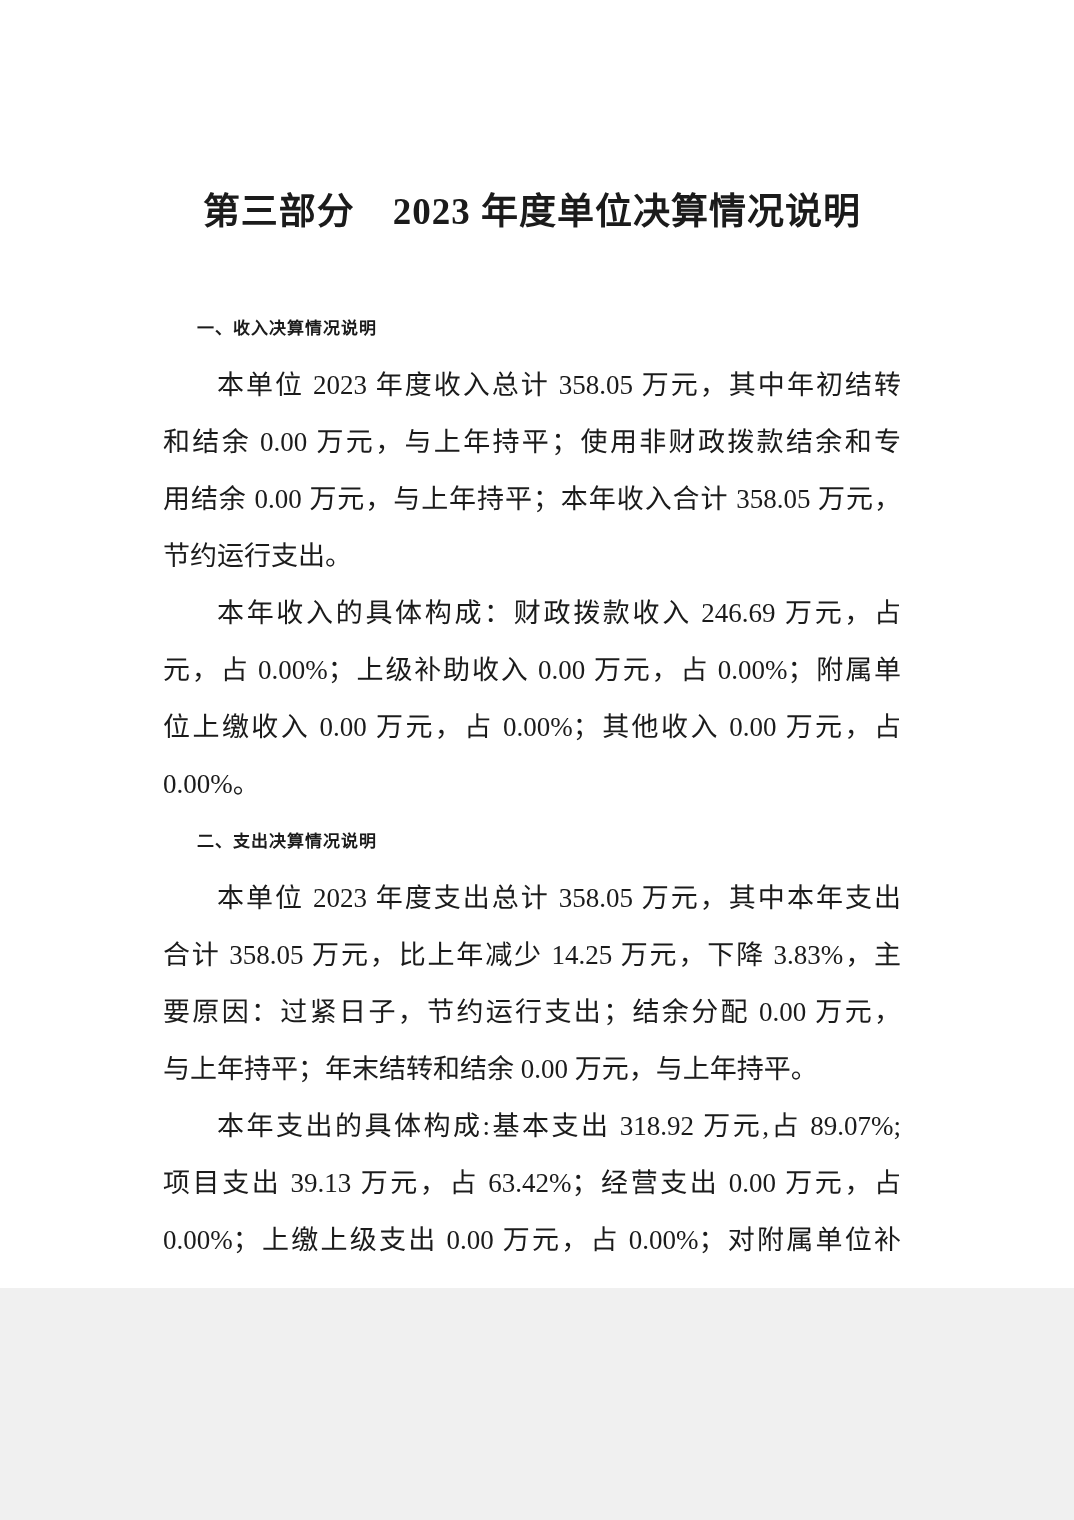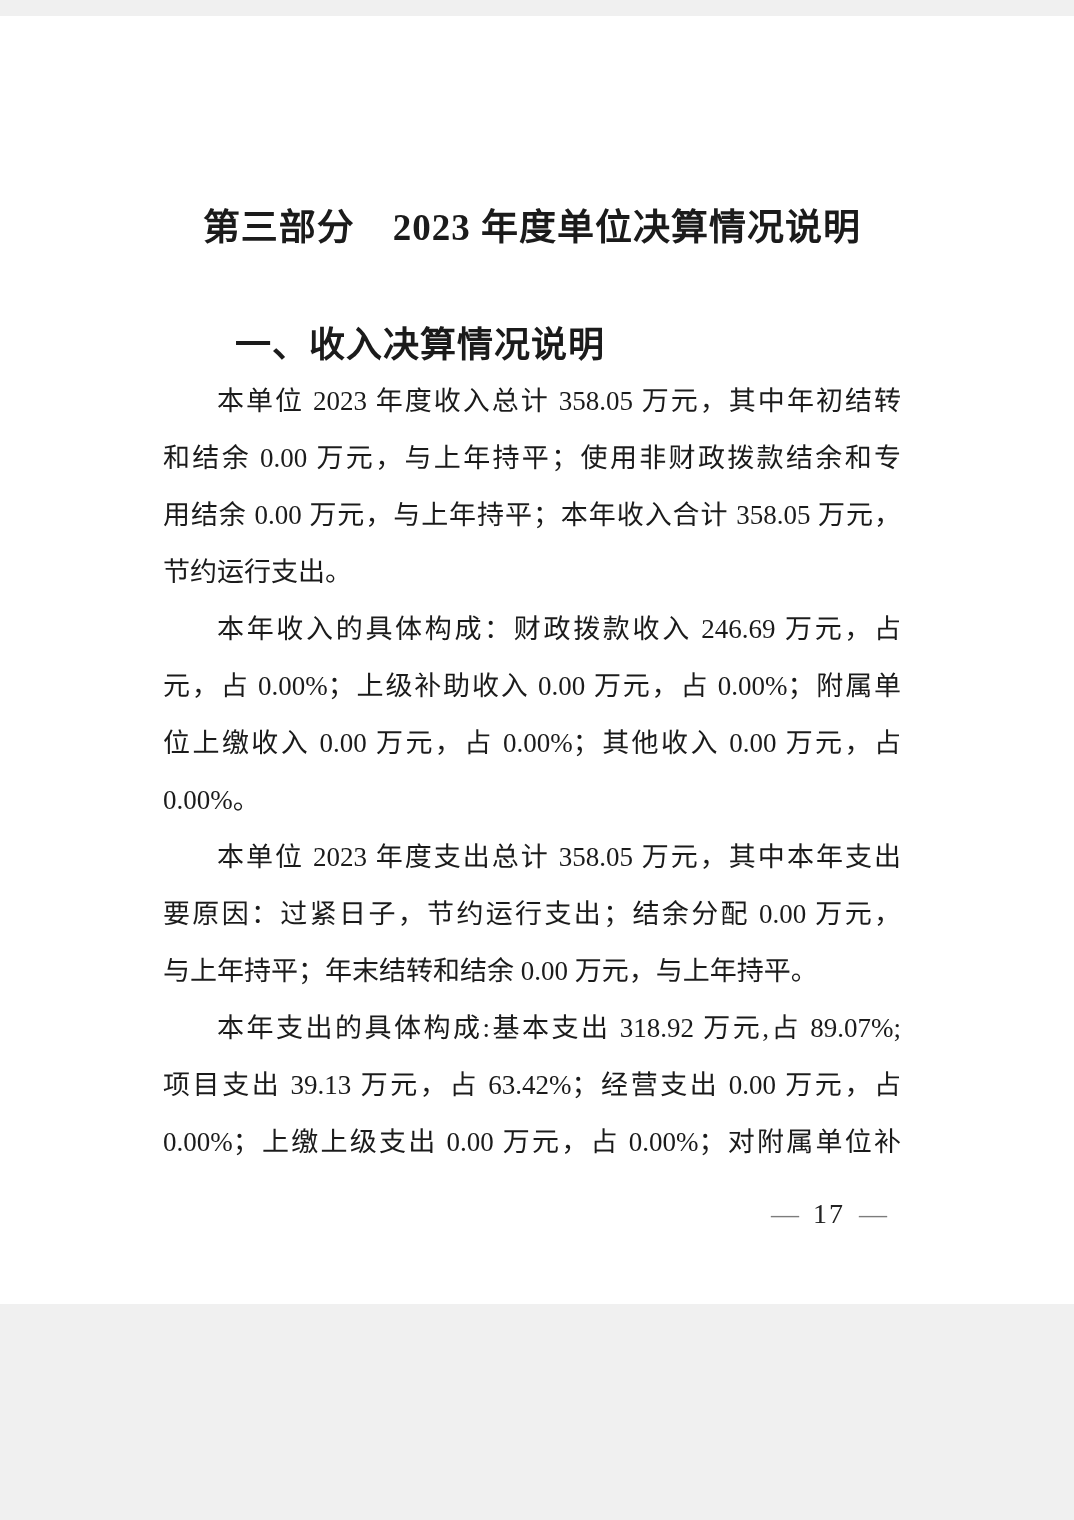--- a/index.html
+++ b/index.html
@@ -5,21 +5,21 @@
   html, body { margin: 0; padding: 0; }
   body {
     width: 1074px;
     background: #f0f0f0;
     font-family: "Liberation Serif", "DejaVu Serif", serif;
   }
   .page {
     position: relative;
     width: 1074px;
     height: 1288px;
-    margin: 16px auto;
+    margin: 0 auto;
     background: #ffffff;
     color: #1b1b1b;
     overflow: hidden;
   }
   .content {
     position: absolute;
     left: 163px;
     top: 0;
     width: 738px;
   }
@@ -32,21 +32,21 @@
     letter-spacing: 1px;
     white-space: nowrap;
     font-family: "Liberation Serif", "DejaVu Serif", serif;
   }
   .doc-body {
     margin-top: 64px;
   }
   .heading {
     height: 57px;
     line-height: 57px;
-    font-size: 36px;
+    font-size: 17px;
     font-weight: 700;
     text-indent: 2em;
     font-family: "Liberation Sans", "DejaVu Sans", sans-serif;
     letter-spacing: 1px;
   }
   .paragraph { margin: 0; }
   .line {
     height: 57px;
     line-height: 57px;
     font-size: 27px;
@@ -87,22 +87,24 @@
           <div class="line">和结余 0.00 万元，与上年持平；使用非财政拨款结余和专</div>
           <div class="line">用结余 0.00 万元，与上年持平；本年收入合计 358.05 万元，</div>
           <div class="line last">节约运行支出。</div>
         </div>
         <div class="paragraph">
           <div class="line first">本年收入的具体构成：财政拨款收入 246.69 万元，占</div>
           <div class="line">元，占 0.00%；上级补助收入 0.00 万元，占 0.00%；附属单</div>
           <div class="line">位上缴收入 0.00 万元，占 0.00%；其他收入 0.00 万元，占</div>
           <div class="line last">0.00%。</div>
         </div>
+        <div class="heading">二、支出决算情况说明</div>
         <div class="paragraph">
           <div class="line first">本单位 2023 年度支出总计 358.05 万元，其中本年支出</div>
+          <div class="line">合计 358.05 万元，比上年减少 14.25 万元，下降 3.83%，主</div>
           <div class="line">要原因：过紧日子，节约运行支出；结余分配 0.00 万元，</div>
           <div class="line last">与上年持平；年末结转和结余 0.00 万元，与上年持平。</div>
         </div>
         <div class="paragraph">
           <div class="line first">本年支出的具体构成:基本支出 318.92 万元,占 89.07%;</div>
           <div class="line">项目支出 39.13 万元，占 63.42%；经营支出 0.00 万元，占</div>
           <div class="line">0.00%；上缴上级支出 0.00 万元，占 0.00%；对附属单位补</div>
         </div>
       </div>
 

